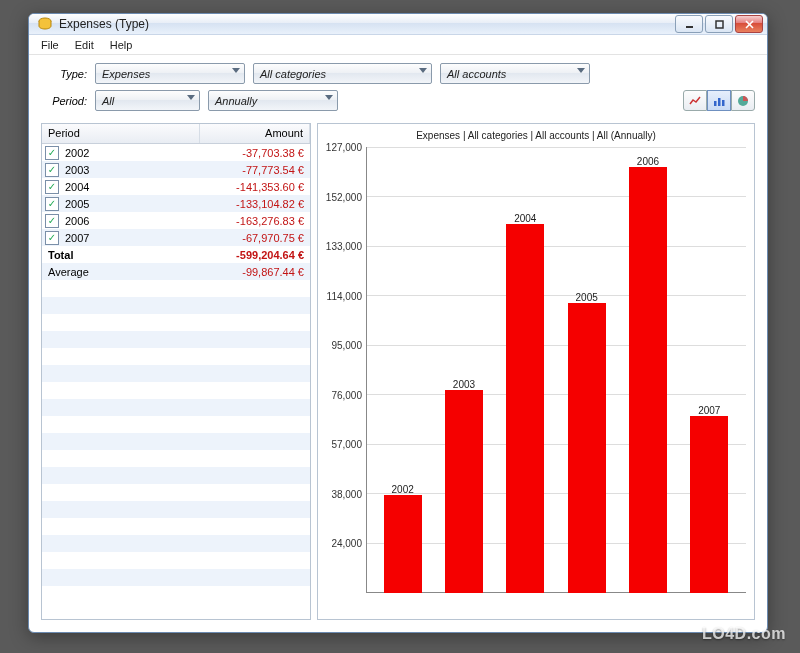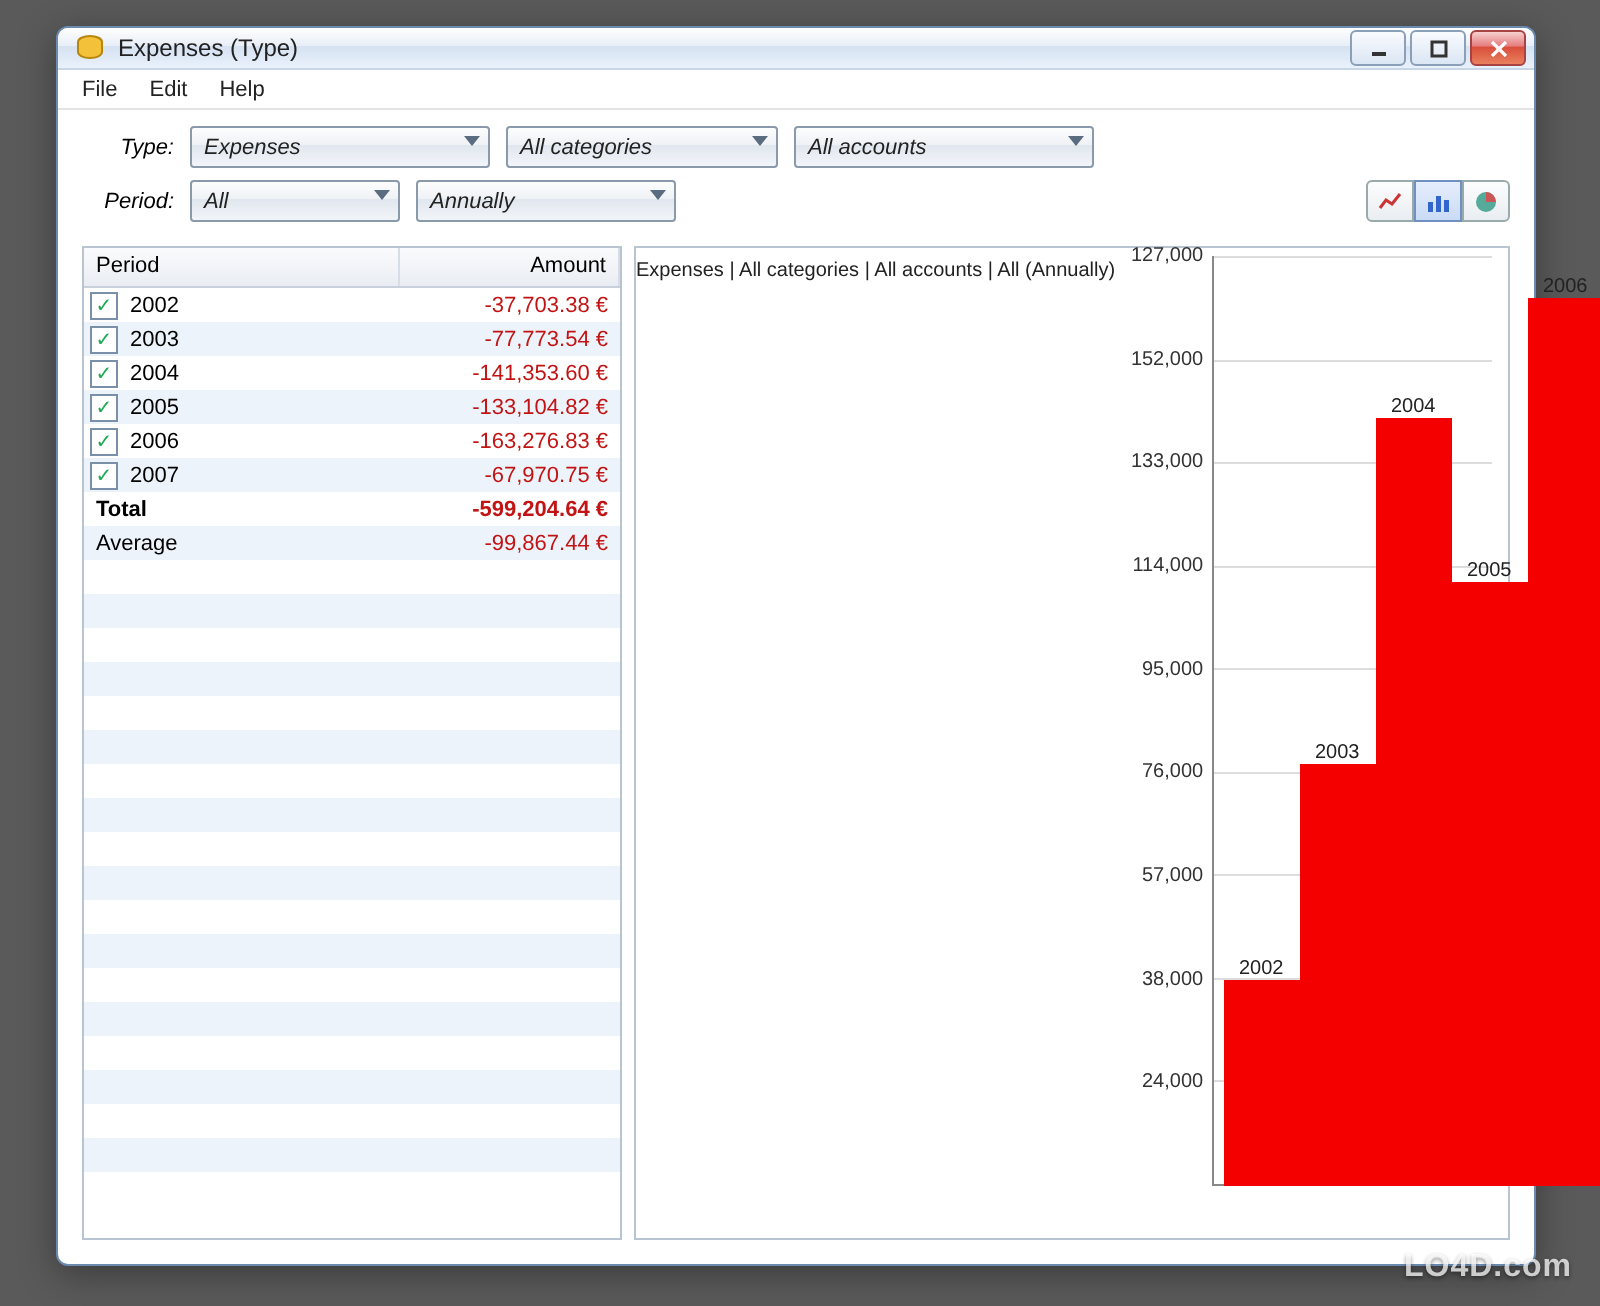--- a/index.html
+++ b/index.html
@@ -56,21 +56,21 @@
   .tbody { flex:1; overflow:hidden; font-size:11px; }
   .trow { display:flex; height:17px; align-items:center; }
   .trow:nth-child(even){ background:#edf3fb; }
   .trow .cb { width:14px; height:14px; margin:0 4px 0 3px; border:1px solid #7a8fa8; background:#fff;
     display:flex; align-items:center; justify-content:center; font-size:10px; color:#2a5; }
   .trow .p { flex:1; padding-left:2px; }
   .trow .a { width:110px; text-align:right; padding-right:6px; color:#c21414; }
   .trow.total { font-weight:bold; }
   .trow.total .p, .trow.avg .p { padding-left:6px; }
 
-  .chart-panel { flex:1; display:flex; flex-direction:row; }
+  .chart-panel { flex:1; display:flex; flex-direction:column; }
   .chart-title { text-align:center; font-size:10px; padding:6px 0 2px; color:#222; }
   .chart-area { flex:1; position:relative; margin:4px 8px 8px 8px; }
   .yaxis { position:absolute; left:0; top:0; bottom:18px; width:40px; }
   .ylab { position:absolute; right:4px; font-size:10px; color:#333; transform:translateY(-50%); }
   .grid { position:absolute; left:40px; right:0; top:0; bottom:18px;
     border-left:1px solid #888; border-bottom:1px solid #888; }
   .hline { position:absolute; left:0; right:0; height:0; border-top:1px solid #ddd; }
   .bars { position:absolute; left:40px; right:0; top:0; bottom:18px; display:flex;
     align-items:flex-end; justify-content:space-around; padding:0 6px; }
   .barwrap { width:40px; display:flex; flex-direction:column; align-items:center; position:relative; }
@@ -118,21 +118,21 @@
     <span>Help</span>
   </div>
 
   <div class="filters">
     <div class="row">
       <span class="lbl">Type:</span>
       <div class="combo" style="width:150px">
           <span>Expenses</span>
           <span class="chev"></span>
         </div>
-      <div class="combo" style="width:136px">
+      <div class="combo" style="width:179px">
           <span>All categories</span>
           <span class="chev"></span>
         </div>
       <div class="combo" style="width:150px">
           <span>All accounts</span>
           <span class="chev"></span>
         </div>
     </div>
     <div class="row">
       <span class="lbl">Period:</span>

